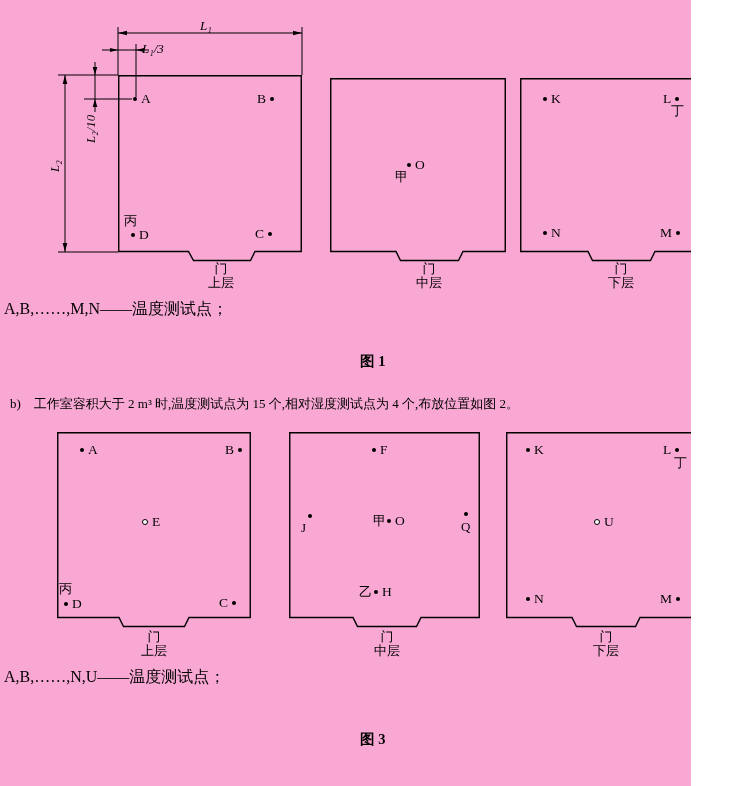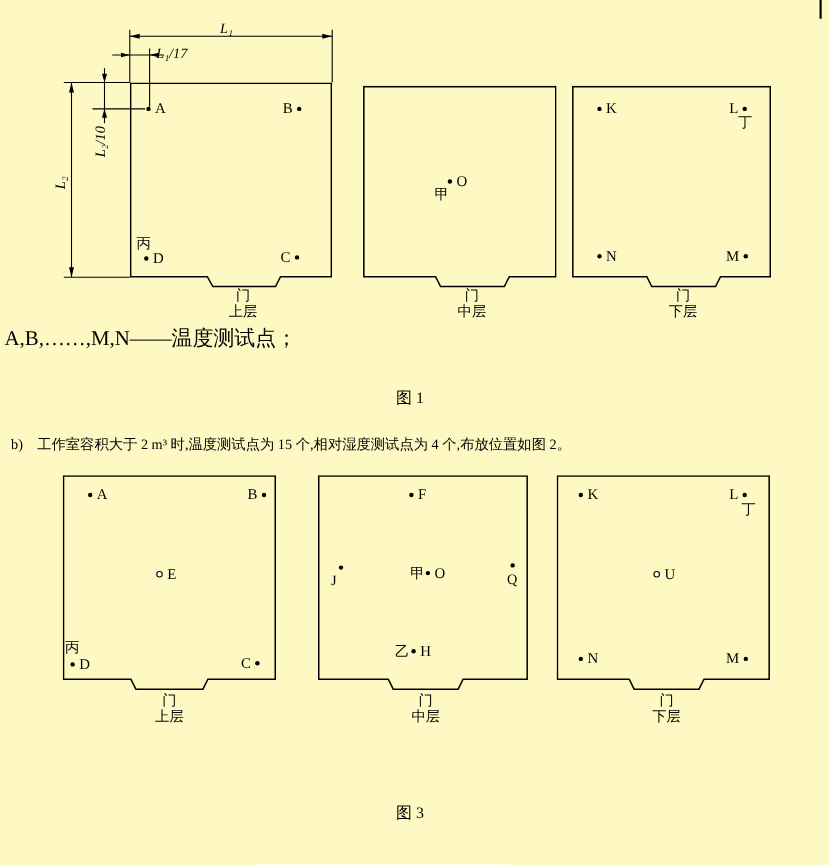--- a/index.html
+++ b/index.html
@@ -1,30 +1,30 @@
 <!DOCTYPE html>
 <html><head>
 <meta charset="utf-8">
 <style>
   html,body{margin:0;padding:0;background:#fff;}
-  .page{position:relative;width:754px;height:786px;background:#fef9c3;color:#000;
+  .page{position:relative;width:691px;height:786px;background:#f9a8d4;color:#000;
         font-family:"Liberation Serif","DejaVu Serif",serif;overflow:hidden;}
   .abs{position:absolute;}
   svg{display:block;}
   .pt{position:absolute;display:flex;align-items:center;gap:4px;height:14px;}
   .pl{font-size:13.5px;line-height:14px;font-family:"Liberation Serif","DejaVu Serif",serif;}
   .dot{width:4px;height:4px;background:#000;border-radius:50%;flex:0 0 auto;}
   .odot{width:6px;height:6px;background:#fff;border:1px solid #000;border-radius:50%;
         flex:0 0 auto;box-sizing:border-box;}
   .cnl{position:absolute;font-size:13px;line-height:14px;}
   .door{position:absolute;transform:translateX(-50%);font-size:13px;line-height:14px;
         text-align:center;white-space:nowrap;}
-  .cap{position:absolute;font-size:19px;line-height:16px;white-space:nowrap;}
+  .cap{position:absolute;font-size:16px;line-height:16px;white-space:nowrap;}
   .para{position:absolute;font-size:13px;line-height:17px;white-space:nowrap;}
-  .figtitle{position:absolute;font-size:14.5px;font-weight:400;white-space:nowrap;}
+  .figtitle{position:absolute;font-size:14.5px;font-weight:700;white-space:nowrap;}
   .dim{position:absolute;font-style:italic;font-size:13px;line-height:13px;white-space:nowrap;}
   .vrt{transform:rotate(-90deg);transform-origin:0 0;}
 </style>
 </head>
 <body>
 
 <div class="page">
 
   <div class="abs" style="left:745px;top:0;width:2px;height:17px;background:#000"></div>
 
@@ -51,21 +51,21 @@
       <polygon points="78,35 70,32.9 70,37.1"></polygon>
       <polygon points="96,35 104,32.9 104,37.1"></polygon>
       <polygon points="25,60 22.7,69 27.3,69"></polygon>
       <polygon points="25,237 22.7,228 27.3,228"></polygon>
       <polygon points="55,60 52.7,52 57.3,52"></polygon>
       <polygon points="55,84 52.7,92 57.3,92"></polygon>
     </g>
   </svg>
 
   <span class="dim" style="left:200px;top:19px">L₁</span>
-  <span class="dim" style="left:142px;top:42px">L₁/17</span>
+  <span class="dim" style="left:142px;top:42px">L₁/3</span>
   <span class="dim vrt" style="left:48px;top:172px">L₂</span>
   <span class="dim vrt" style="left:84px;top:143px">L₂/10</span>
 
   <svg class="abs" style="left:118px;top:75px" width="184" height="189" viewBox="0 0 184 189">
     <path d="M0.75,0.75 H183.25 V176.5 H137 L132.5,185.5 H75.5 L70.5,176.5 H0.75 Z" fill="none" stroke="#000" stroke-width="1.4"></path>
   </svg>
 
   <svg class="abs" style="left:330px;top:78px" width="176" height="186" viewBox="0 0 176 186">
     <path d="M0.75,0.75 H175.25 V173.5 H133 L128.5,182.5 H70.5 L66,173.5 H0.75 Z" fill="none" stroke="#000" stroke-width="1.4"></path>
   </svg>
@@ -203,15 +203,16 @@
     <span class="dot"></span>
   </div>
 
   <span class="door" style="left:154px;top:630px">门</span>
   <span class="door" style="left:154px;top:644px">上层</span>
   <span class="door" style="left:387px;top:630px">门</span>
   <span class="door" style="left:387px;top:644px">中层</span>
   <span class="door" style="left:606px;top:630px">门</span>
   <span class="door" style="left:606px;top:644px">下层</span>
 
+  <div class="cap" style="left:4px;top:669px">A,B,……,N,U——温度测试点；</div>
   <div class="figtitle" style="left:360px;top:730px">图 3</div>
 
 </div>
 
 </body></html>

